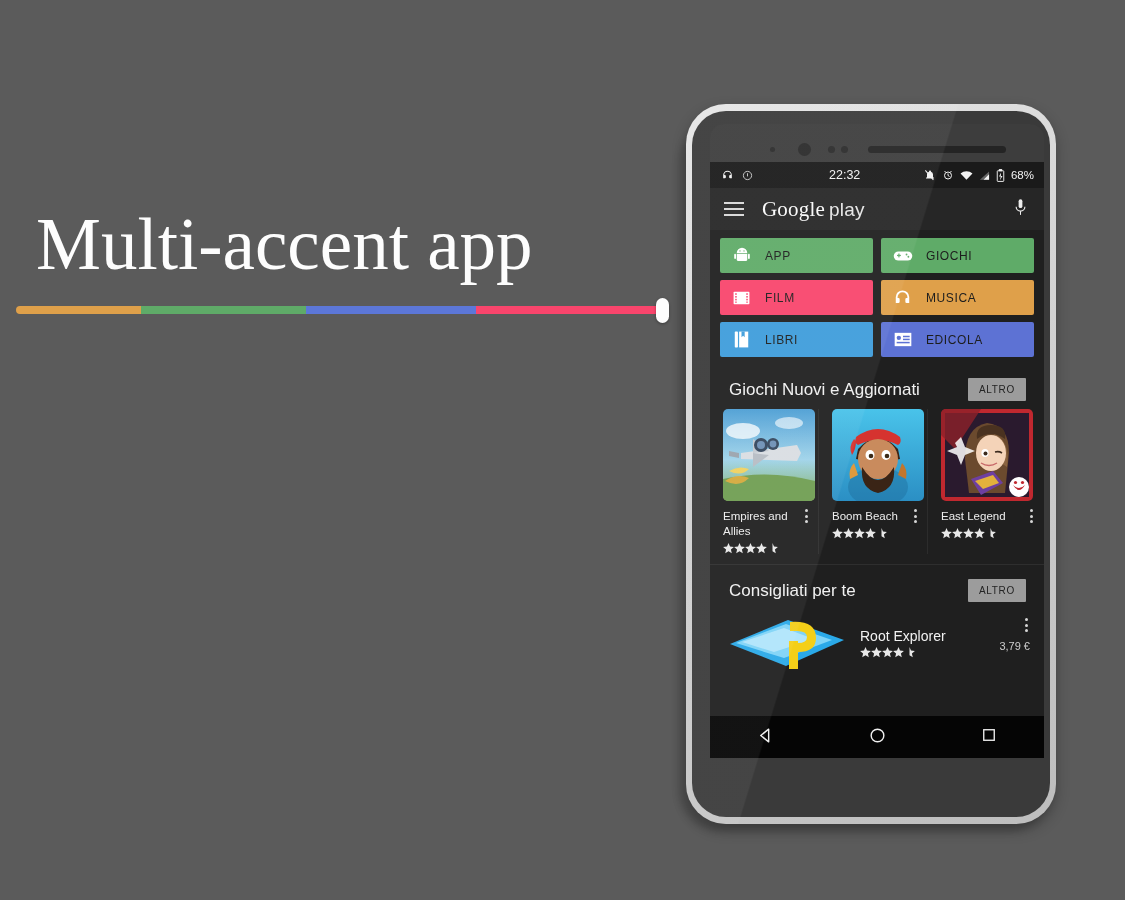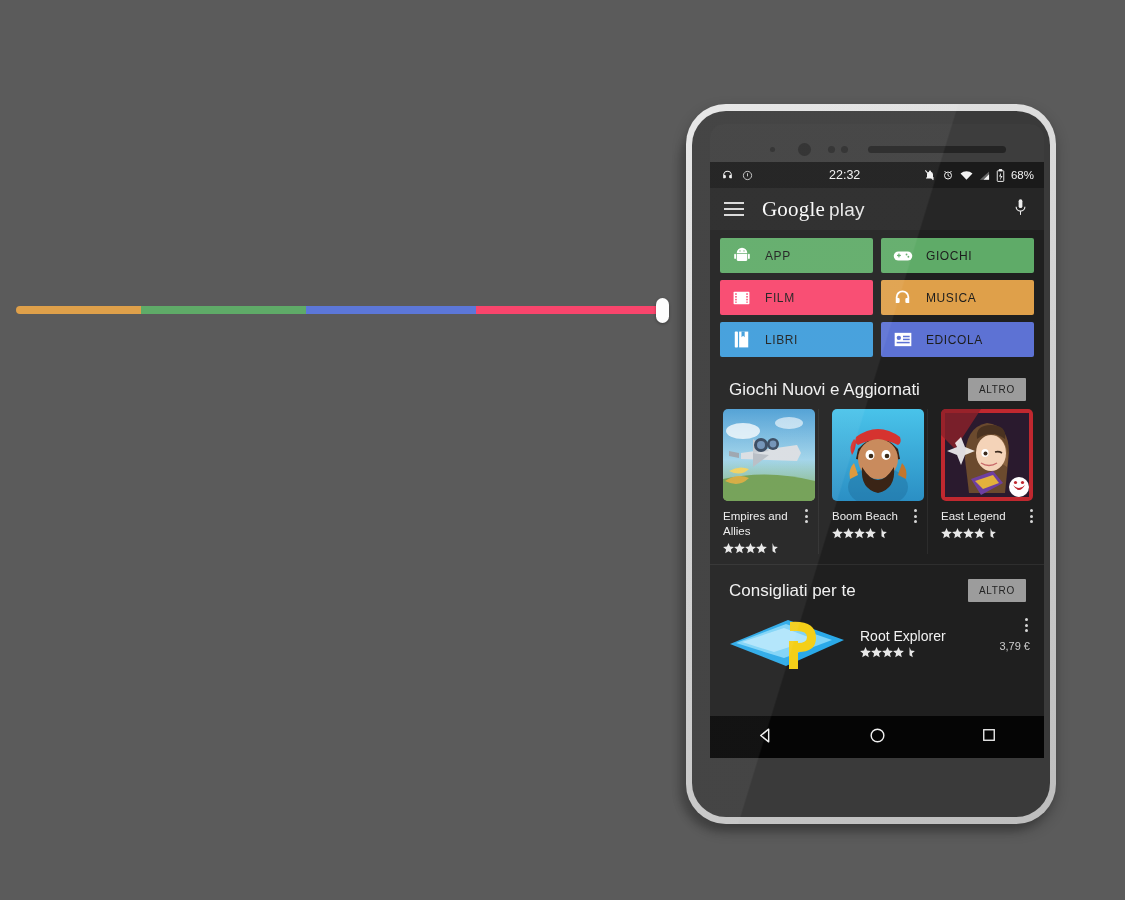--- a/index.html
+++ b/index.html
@@ -147,20 +147,21 @@
   #glass{
     position:absolute;left:0;top:0;width:100%;height:100%;
     background:linear-gradient(107deg,rgba(255,255,255,.055) 0%,rgba(255,255,255,.055) 46%,rgba(255,255,255,0) 46.3%);
     pointer-events:none;
   }
 </style>
 </head>
 <body>
 
 <div id="promo">
+  <div id="promo-title">Multi-accent app</div>
 
   <div id="accent-slider">
     <div class="track-seg" id="seg-orange" style="background: rgb(223, 160, 74);"></div>
     <div class="track-seg" id="seg-green" style="background: rgb(95, 171, 104);"></div>
     <div class="track-seg" id="seg-blue" style="background: rgb(92, 119, 216);"></div>
     <div class="track-seg" id="seg-pink" style="background: rgb(249, 69, 108);"></div>
     <div id="slider-handle" style="background: rgb(253, 253, 253);"></div>
   </div>
 </div>
 

